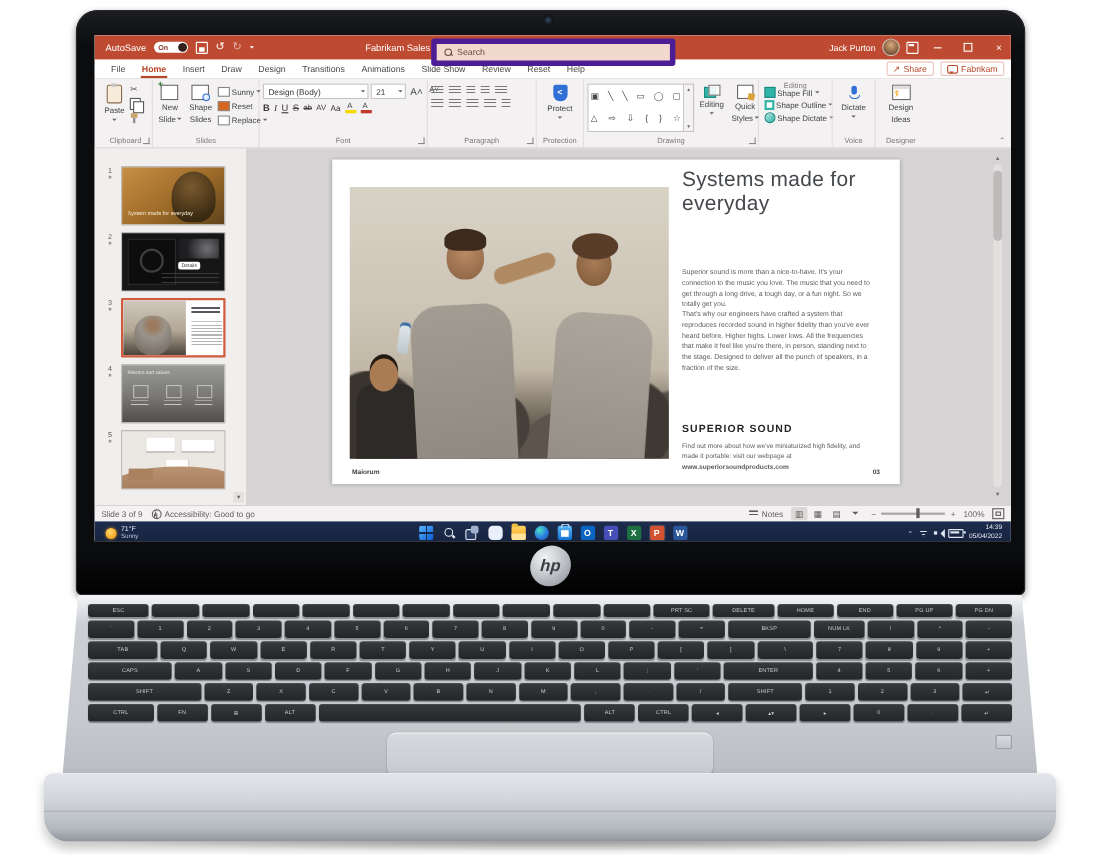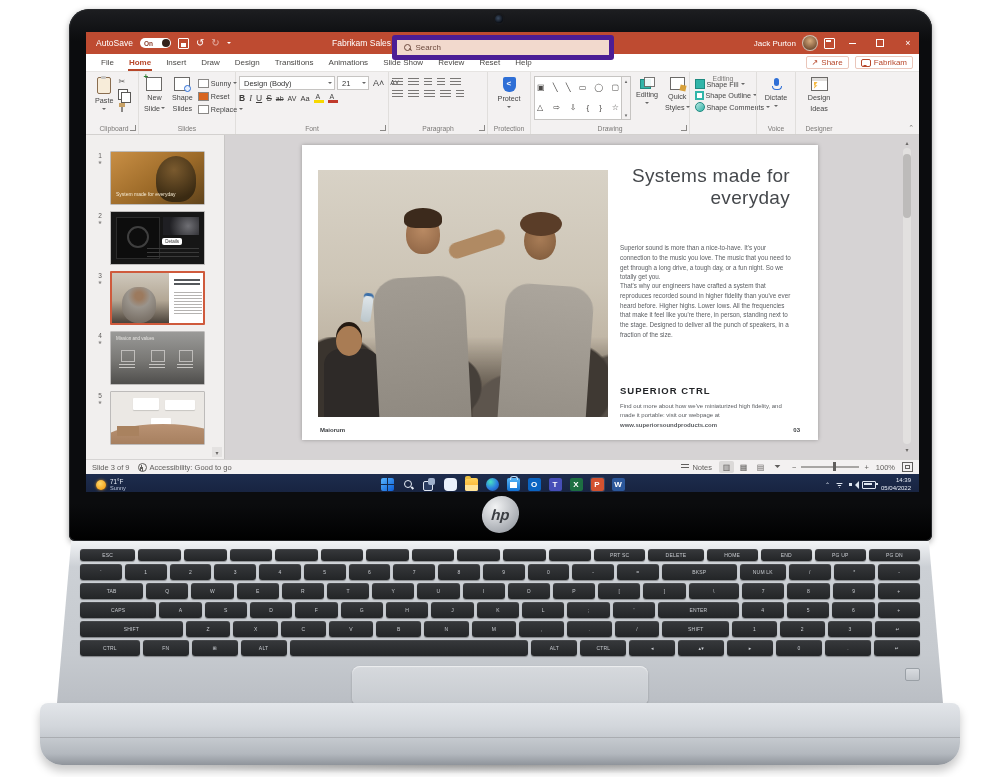--- a/index.html
+++ b/index.html
@@ -200,21 +200,21 @@
   .man1-body{left:58px;bottom:-10px;width:92px;height:150px;border-radius:26px 26px 0 0;background:linear-gradient(175deg,#a29c93,#8e887f);transform:rotate(-3deg);}
   .man1-head{left:88px;top:44px;width:34px;height:40px;border-radius:50% 50% 45% 45%;background:radial-gradient(circle at 50% 40%,#b98a63,#8a6142);}
   .man1-hair{left:86px;top:38px;width:38px;height:20px;border-radius:50% 50% 30% 30%;background:#3c2a1c;}
   .man1-arm{left:130px;top:66px;width:58px;height:16px;border-radius:8px;background:#b08precede;background:#b08a63;transform:rotate(-18deg);}
   .man2-body{right:18px;bottom:-8px;width:88px;height:140px;border-radius:24px 24px 0 0;background:linear-gradient(185deg,#aca69d,#948e85);transform:rotate(4deg);}
   .man2-head{right:52px;top:52px;width:32px;height:38px;border-radius:50%;background:radial-gradient(circle at 50% 45%,#a87c56,#7c583a);}
   .man2-hair{right:46px;top:42px;width:42px;height:24px;border-radius:50%;background:#5a3d28;}
   .woman-body{left:6px;bottom:-6px;width:56px;height:74px;border-radius:16px 16px 0 0;background:#2e2a28;}
   .woman-head{left:18px;top:156px;width:26px;height:30px;border-radius:50%;background:#a97c54;box-shadow:0 -4px 0 #241a12;}
   .bottle{left:44px;top:126px;width:10px;height:26px;border-radius:4px;background:linear-gradient(#dfe6ea,#bcc7cc);transform:rotate(8deg);box-shadow:0 -3px 0 #3a6ea8;}
-  .stitle{position:absolute;left:318px;top:20px;width:170px;font-size:19px;line-height:1.18;letter-spacing:.3px;color:#45484c;text-align:right;}
+  .stitle{position:absolute;left:318px;top:8px;width:170px;font-size:19px;line-height:1.18;letter-spacing:.3px;color:#45484c;}
   .sbody{position:absolute;left:318px;width:176px;font-size:6.3px;line-height:1.55;color:#5a5d61;}
   .sb1{top:98px;} .sb2{top:136px;}
   .sheading{position:absolute;left:318px;top:240px;font-size:9.5px;font-weight:bold;letter-spacing:1px;color:#232528;}
   .sfooter{position:absolute;left:318px;top:257px;width:178px;font-size:6px;line-height:1.55;color:#5a5d61;}
   .sbrand{position:absolute;left:18px;bottom:7px;font-size:6px;font-weight:bold;color:#3a3d40;}
   .spage{position:absolute;right:18px;bottom:7px;font-size:6px;font-weight:bold;color:#3a3d40;}
   .vscroll{position:absolute;right:6px;top:4px;bottom:6px;width:12px;display:flex;flex-direction:column;align-items:center;font-size:6px;color:#6b6967;}
   .vtrack{flex:1;width:8px;background:#e2e0df;border-radius:4px;margin:2px 0;position:relative;}
   .vthumb{position:absolute;left:0;top:6px;width:8px;height:64px;background:#bdbbba;border-radius:4px;}
 
@@ -528,21 +528,21 @@
                 <span>Shape Fill</span>
                 <span class="dd"></span>
               </span>
             <span class="sline">
                 <span class="sw outline"></span>
                 <span>Shape Outline</span>
                 <span class="dd"></span>
               </span>
             <span class="sline">
                 <span class="sw effects"></span>
-                <span>Shape Comments</span>
+                <span>Shape Dictate</span>
                 <span class="dd"></span>
               </span>
           </div>
         </div>
         <div class="glabel">
             <span>Drawing</span>
             <span class="launcher"></span>
           </div>
       </div>
 
@@ -656,21 +656,21 @@
           <span class="fig man1-head"></span>
           <span class="fig man1-hair"></span>
           <span class="fig man1-arm"></span>
           <span class="fig man2-body"></span>
           <span class="fig man2-head"></span>
           <span class="fig man2-hair"></span>
         </div>
         <div class="stitle">Systems made for everyday</div>
         <div class="sbody sb1">Superior sound is more than a nice-to-have. It's your connection to the music you love. The music that you need to get through a long drive, a tough day, or a fun night. So we totally get you.</div>
         <div class="sbody sb2">That's why our engineers have crafted a system that reproduces recorded sound in higher fidelity than you've ever heard before. Higher highs. Lower lows. All the frequencies that make it feel like you're there, in person, standing next to the stage. Designed to deliver all the punch of speakers, in a fraction of the size.</div>
-        <div class="sheading">SUPERIOR CTRL</div>
+        <div class="sheading">SUPERIOR SOUND</div>
         <div class="sfooter"><span>Find out more about how we've miniaturized high fidelity, and made it portable: visit our webpage at </span><b>www.superiorsoundproducts.com</b></div>
         <div class="sbrand">Maiorum</div>
         <div class="spage">03</div>
       </div>
 
       <div class="vscroll">
         <span>▴</span>
         <span class="vtrack">
             <span class="vthumb"></span>
           </span>

